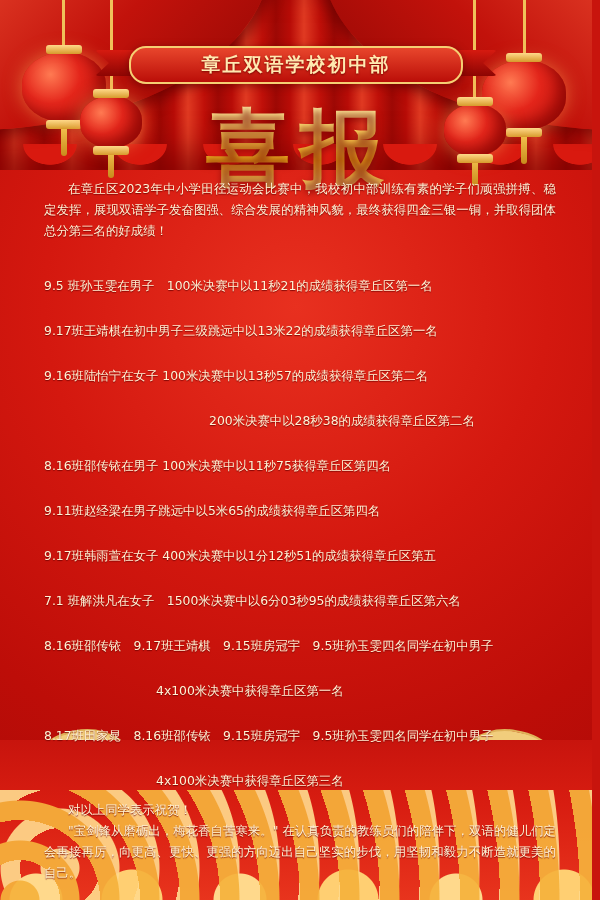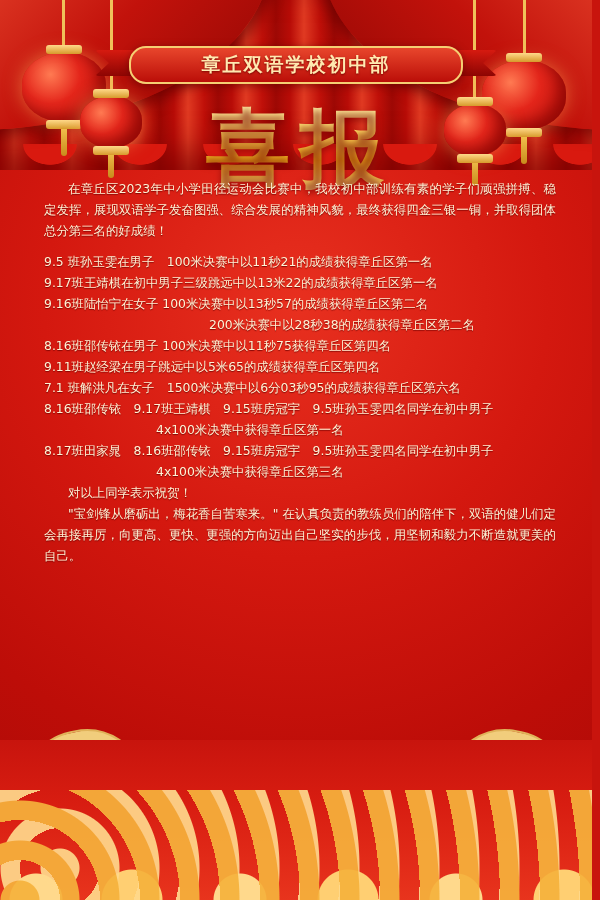--- a/index.html
+++ b/index.html
@@ -92,25 +92,25 @@
   }
   
   .content{
     position:absolute;top:178px;left:44px;width:512px;
     color:#fff3d6;font-size:12.4px;line-height:21px;
     text-shadow:0 1px 1px rgba(110,0,0,.8);
     z-index:8;
   }
   .content p{margin:0;}
   .p-indent{text-indent:24px;text-align:justify;}
-  .line{white-space:nowrap;}
+  .line{white-space:nowrap;margin-top:24px;}
   .line.ind2{padding-left:165px;}
   .line.ind3{padding-left:112px;}
   .gap{height:10px;}
-  .tail{margin-top:0;}
+  .tail{margin-top:8px;}
   .tail p{text-indent:24px;text-align:justify;margin:0;}
   
   .bottom{
     position:absolute;left:0;bottom:0;width:600px;height:160px;z-index:4;
     background:
       radial-gradient(circle at 6% 100%, #ffd98c 0 26px, transparent 27px),
       radial-gradient(circle at 22% 100%, #ffcf72 0 30px, transparent 31px),
       radial-gradient(circle at 40% 100%, #ffd98c 0 26px, transparent 27px),
       radial-gradient(circle at 58% 100%, #ffcf72 0 30px, transparent 31px),
       radial-gradient(circle at 76% 100%, #ffd98c 0 26px, transparent 27px),
@@ -191,20 +191,21 @@
   <div class="content">
     <p class="p-indent">在章丘区2023年中小学田径运动会比赛中，我校初中部训练有素的学子们顽强拼搏、稳定发挥，展现双语学子发奋图强、综合发展的精神风貌，最终获得四金三银一铜，并取得团体总分第三名的好成绩！</p>
     <div class="gap"></div>
     <div id="results">
         <div class="line">9.5 班孙玉雯在男子　100米决赛中以11秒21的成绩获得章丘区第一名</div>
         <div class="line">9.17班王靖棋在初中男子三级跳远中以13米22的成绩获得章丘区第一名</div>
         <div class="line">9.16班陆怡宁在女子 100米决赛中以13秒57的成绩获得章丘区第二名</div>
         <div class="line ind2">200米决赛中以28秒38的成绩获得章丘区第二名</div>
         <div class="line">8.16班邵传铱在男子 100米决赛中以11秒75获得章丘区第四名</div>
         <div class="line">9.11班赵经梁在男子跳远中以5米65的成绩获得章丘区第四名</div>
+        <div class="line">9.17班韩雨萱在女子 400米决赛中以1分12秒51的成绩获得章丘区第五</div>
         <div class="line">7.1 班解洪凡在女子　1500米决赛中以6分03秒95的成绩获得章丘区第六名</div>
         <div class="line">8.16班邵传铱　9.17班王靖棋　9.15班房冠宇　9.5班孙玉雯四名同学在初中男子</div>
         <div class="line ind3">4x100米决赛中获得章丘区第一名</div>
         <div class="line">8.17班田家晁　8.16班邵传铱　9.15班房冠宇　9.5班孙玉雯四名同学在初中男子</div>
         <div class="line ind3">4x100米决赛中获得章丘区第三名</div>
       </div>
     <div class="tail">
       <p>对以上同学表示祝贺！</p>
       <p>"宝剑锋从磨砺出，梅花香自苦寒来。" 在认真负责的教练员们的陪伴下，双语的健儿们定会再接再厉，向更高、更快、更强的方向迈出自己坚实的步伐，用坚韧和毅力不断造就更美的自己。</p>
     </div>

